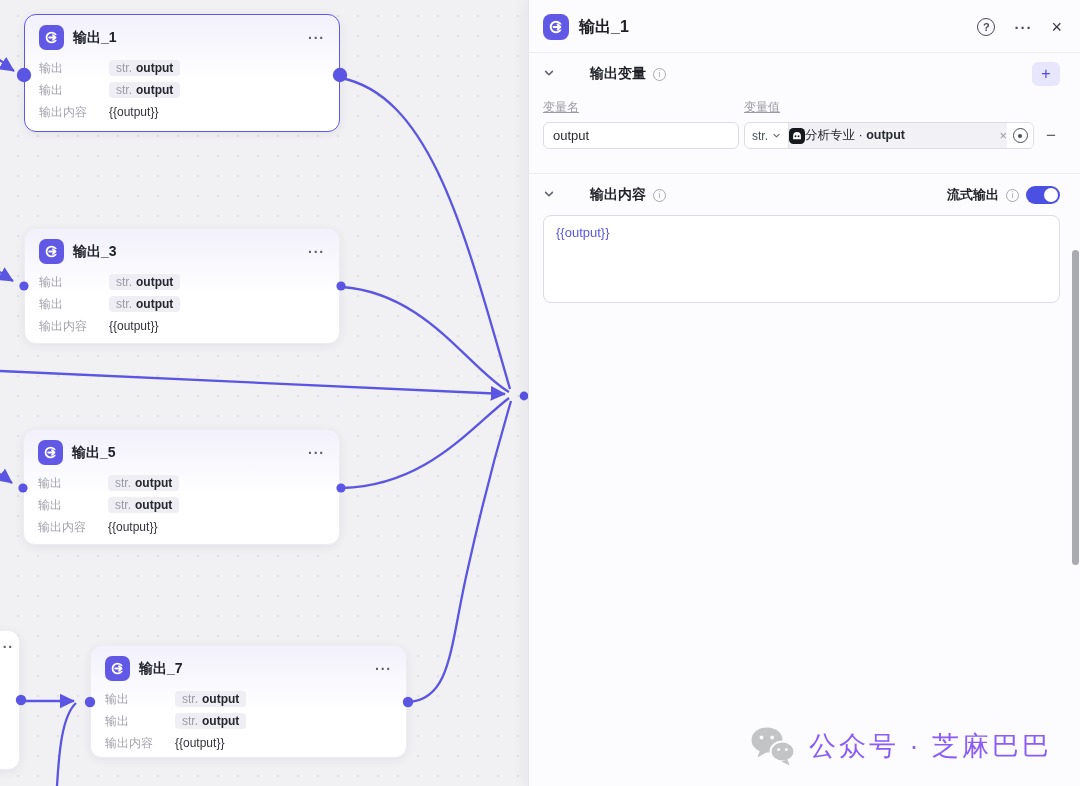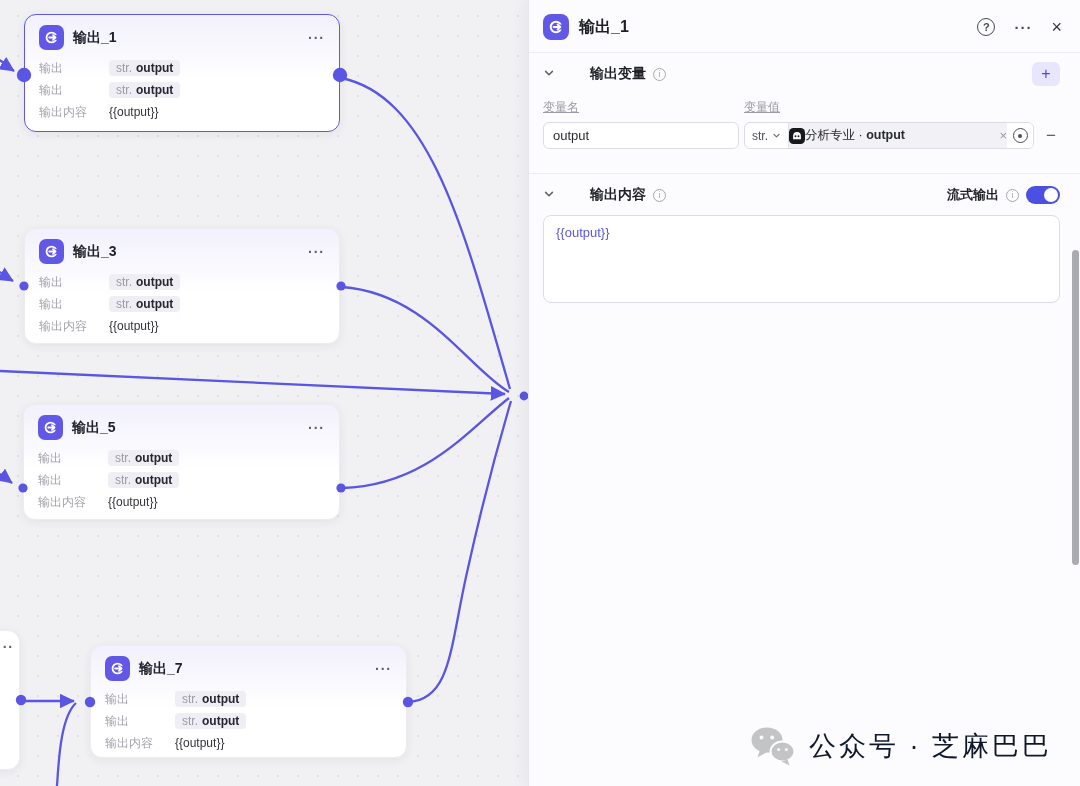--- a/index.html
+++ b/index.html
@@ -95,21 +95,21 @@
     background:#fff; transition:left .1s; }
   .toggle.on .knob { left:18px; }
   .content-box { margin-top:11px; height:88px; border:1px solid #dcdce4; border-radius:8px;
     background:#fff; padding:9px 12px; font-size:13px; color:#5b57e0; }
 
   .scroll-thumb { position:absolute; right:1px; top:250px; width:7px; height:315px;
     border-radius:4px; background:#a9abb0; cursor:pointer; }
 
   .watermark { position:absolute; right:28px; bottom:20px; display:flex;
     align-items:center; gap:13px; }
-  .wm-text { font-size:27px; color:#0f172a; letter-spacing:3px; }
+  .wm-text { font-size:27px; color:#8b5cf6; letter-spacing:3px; }
 </style>
 </head>
 <body>
 
 <div class="stage">
 
   <div class="canvas">
 
     <div class="node selected" style="left:24px;top:14px;width:316px;height:118px">
       <div class="node-head">
@@ -168,21 +168,21 @@
             <span class="chip-type">str.</span>
             <span class="chip-val">output</span>
           </span>
       </div>
       <div class="node-row">
         <span class="nr-label">输出内容</span>
         <span class="nr-content">{{output}}</span>
       </div>
     </div>
 
-    <div class="node" style="left:23px;top:404px;width:317px;height:116px">
+    <div class="node" style="left:23px;top:429px;width:317px;height:116px">
       <div class="node-head">
         <span class="node-icon">
           <svg width="15" height="15" viewBox="0 0 20 20">
               <circle cx="10" cy="10" r="6.6" stroke="#fff" stroke-width="2.4" fill="none"></circle>
               <rect x="11.5" y="6.8" width="9" height="6.4" fill="#6158e6"></rect>
               <path d="M7 10 H15 M12 6.8 L15.4 10 L12 13.2" stroke="#fff" stroke-width="2.4" fill="none" stroke-linecap="round" stroke-linejoin="round"></path>
             </svg>
         </span>
         <span class="node-title">输出_5</span>
         <span class="node-menu">···</span>

